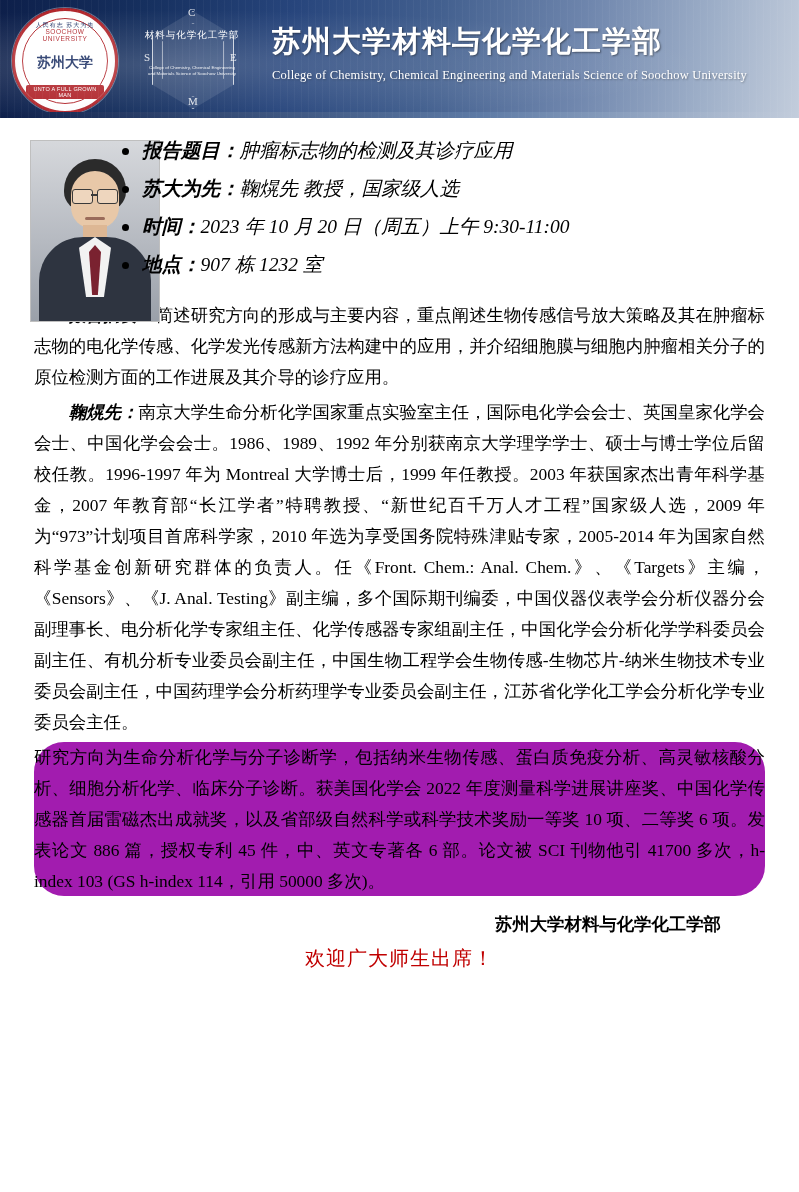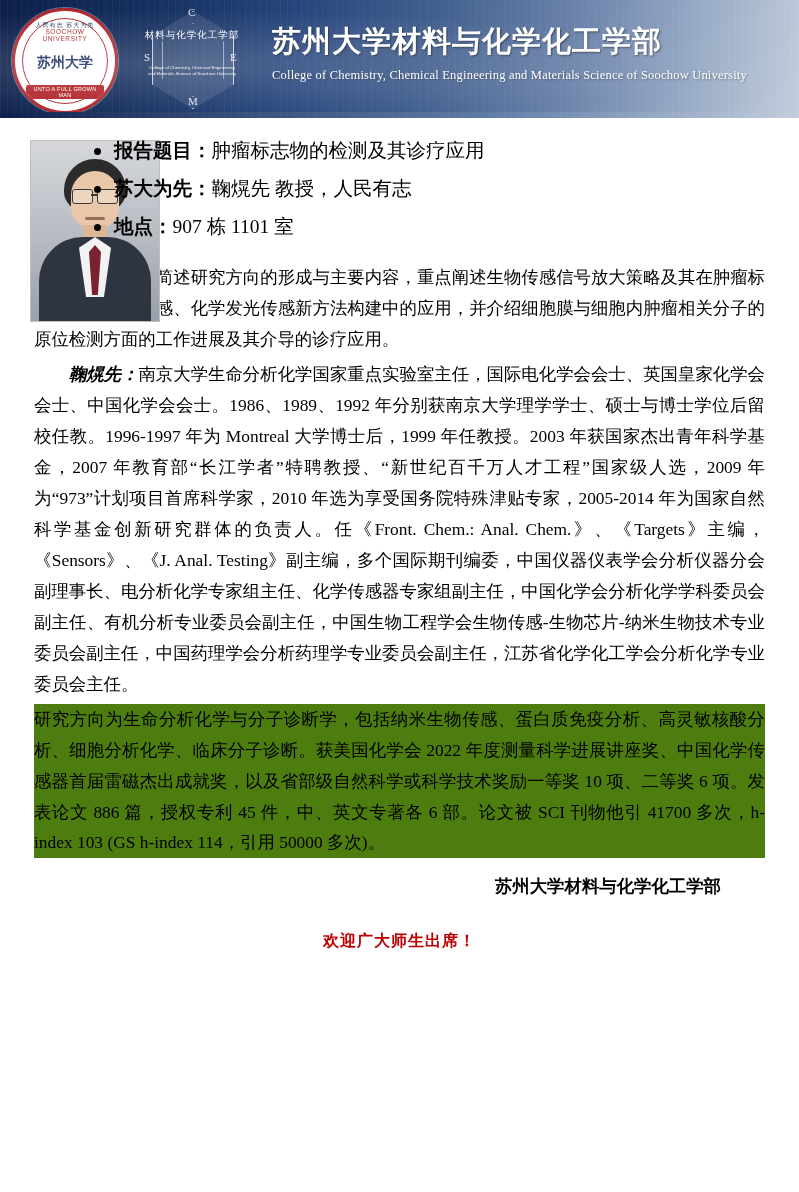--- a/index.html
+++ b/index.html
@@ -262,22 +262,23 @@
   .portrait .tie {
     position: absolute;
     left: 58px; top: 104px;
     width: 12px; height: 50px;
     background: #7a2230;
     clip-path: polygon(50% 0%, 100% 14%, 74% 100%, 26% 100%, 0% 14%);
   }
 
   .bullets {
     margin: 0;
-    padding: 0 20px 0 92px;
+    padding: 0 20px 0 120px;
     list-style: none;
+    font-style: italic;
   }
   .bullets li {
     position: relative;
     font-size: 19.5px;
     line-height: 1.95;
     padding-left: 22px;
     white-space: nowrap;
   }
   .bullets li::before {
     content: "";
@@ -305,38 +306,39 @@
     text-indent: 2em;
   }
   p.para.noindent {
     text-indent: 0;
   }
   .lead {
     font-weight: bold;
     font-style: italic;
   }
   .para-block-hl {
-    background: #4d7c0f;
+    background: #a21caf;
+    border-radius: 30px;
   }
 
   .signature {
     margin-top: 12px;
     padding-right: 44px;
     text-align: right;
     font-size: 17.4px;
     font-weight: bold;
     line-height: 1.85;
     font-family: "Liberation Sans", sans-serif;
   }
   .welcome {
-    margin-top: 28px;
+    margin-top: 4px;
     text-align: center;
     color: #c00000;
-    font-weight: bold;
-    font-size: 16px;
+    font-weight: normal;
+    font-size: 20px;
     letter-spacing: 1px;
   }
 </style>
 </head>
 <body>
 
 <div class="banner">
 
   <div class="banner-seal">
     <div class="seal-inner">
@@ -382,24 +384,27 @@
     <div class="body"></div>
     <div class="shirt"></div>
     <div class="tie"></div>
   </div>
 
   <ul class="bullets">
     <li>
       <span class="lbl">报告题目：</span><span>肿瘤标志物的检测及其诊疗应用</span>
     </li>
     <li>
-      <span class="lbl">苏大为先：</span><span>鞠熀先  教授，人民有志</span>
+      <span class="lbl">苏大为先：</span><span>鞠熀先  教授，国家级人选</span>
     </li>
     <li>
-      <span class="lbl">地点：</span><span>907 栋  1101 室</span>
+      <span class="lbl">时间：</span><span>2023 年 10 月 20 日（周五）上午 9:30-11:00</span>
+    </li>
+    <li>
+      <span class="lbl">地点：</span><span>907 栋  1232 室</span>
     </li>
   </ul>
 </div>
 
 <div class="content">
 
   <p class="para">
     <span class="lead">报告摘要：</span><span>简述研究方向的形成与主要内容，重点阐述生物传感信号放大策略及其在肿瘤标志物的电化学传感、化学发光传感新方法构建中的应用，并介绍细胞膜与细胞内肿瘤相关分子的原位检测方面的工作进展及其介导的诊疗应用。</span>
   </p>
 

